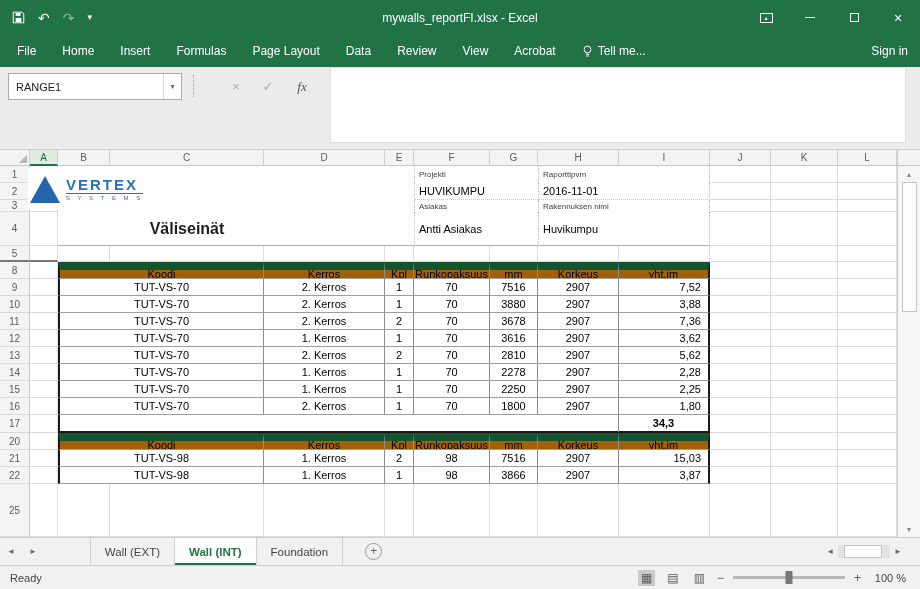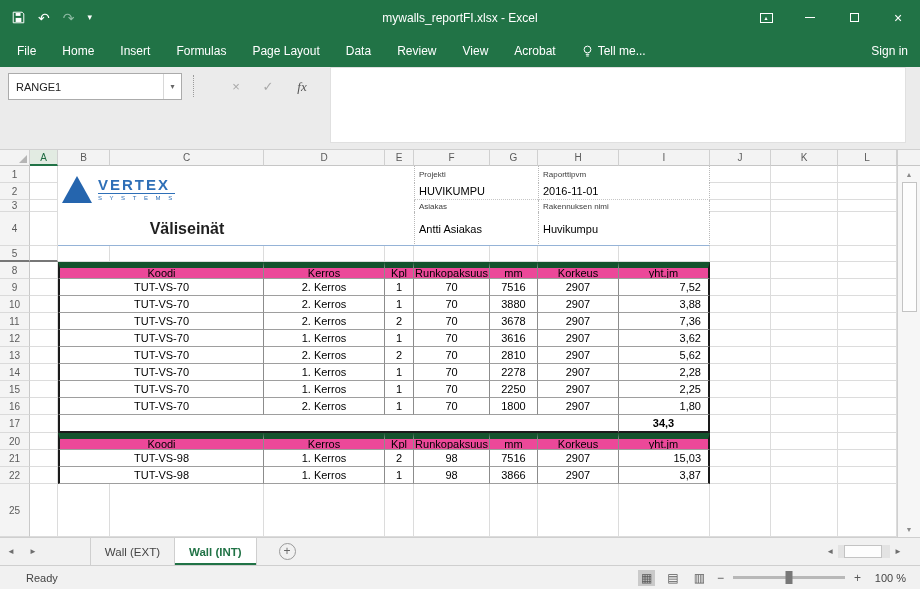--- a/index.html
+++ b/index.html
@@ -61,29 +61,29 @@
 .ctr{justify-content:center}
 .lft{padding-left:4px}
 .rgt{justify-content:flex-end;padding-right:7px}
 .lbl{font-size:8px;color:#3c3c3c}
 .dotl{border-left:1px dotted #b8b8b8}
 .dotr{border-right:1px dotted #b8b8b8}
 .dotb{border-bottom:1px dotted #c6c6c6}
 .blub{border-bottom:1px solid #95b3d7}
 .btitle{font-size:16px;font-weight:bold;color:#1f1f1f;justify-content:center}
 .t{border-right:1px solid #8c8c8c;border-bottom:1px solid #9e9e9e}
-.th{background:#ec4899;border-top:6px solid #14532d}
+.th{background:#a16207;border-top:8px solid #14532d}
 .tl{border-left:2px solid #1a1a1a}
 .tr2{border-right:2px solid #1a1a1a}
 .tb{border-bottom:2px solid #1a1a1a}
 .bold{font-weight:bold}
 .brfine{border-right:1px solid #8c8c8c}
 
 
-.logo{position:absolute;left:60px;top:2px;width:140px;height:42px;background:#fff;display:flex;align-items:center;gap:6px;padding-left:2px}
+.logo{position:absolute;left:28px;top:2px;width:140px;height:42px;background:#fff;display:flex;align-items:center;gap:6px;padding-left:2px}
 .tri{width:0;height:0;border-left:15px solid transparent;border-right:15px solid transparent;border-bottom:27px solid #2565ae}
 .ltext{display:flex;flex-direction:column;line-height:1}
 .lname{font-size:15px;font-weight:bold;color:#2e6fb7;letter-spacing:2px}
 .lsub{font-size:6px;color:#2e6fb7;letter-spacing:3px;border-top:1px solid #2e6fb7;padding-top:1px;margin-top:1px}
 
 
 .vscroll{width:23px;background:#f6f6f6;border-left:1px solid #cfcfcf;display:flex;flex-direction:column;align-items:center;flex-shrink:0}
 .vsarrow{height:16px;width:100%;display:flex;align-items:center;justify-content:center;font-size:7px;color:#8a8a8a}
 .vsthumb{width:15px;height:130px;background:#fdfdfd;border:1px solid #c3c3c3}
 .vsfill{flex:1}
@@ -96,21 +96,21 @@
 .stab:first-child{border-left:1px solid #cfcfcf}
 .stab.active{background:#fff;color:#217346;font-weight:bold;box-shadow:inset 0 -2px 0 #217346}
 .newsheet{width:17px;height:17px;border-radius:50%;border:1px solid #9a9a9a;color:#666;font-size:12px;line-height:14px;text-align:center;align-self:center;margin-left:22px}
 .hscroll{margin-left:auto;display:flex;align-items:center;gap:4px;padding-right:18px}
 .hsarrow{font-size:8px;color:#6e6e6e}
 .hstrack{width:52px;height:13px;background:#e3e3e3;position:relative}
 .hsthumb{position:absolute;left:6px;top:0;width:38px;height:13px;background:#fdfdfd;border:1px solid #c3c3c3}
 
 
 .statusbar{height:24px;background:#f1f1f1;border-top:1px solid #cfcfcf;display:flex;align-items:center;font-size:11px;color:#444;flex-shrink:0}
-.sready{padding-left:26px}
+.sready{padding-left:10px}
 .sright{margin-left:auto;display:flex;align-items:center;gap:9px;padding-right:14px}
 .vicon{font-size:12px;color:#595959;padding:1px 3px}
 .vicon.active{background:#cacaca}
 .zbtn{font-size:12px;color:#595959}
 .ztrack{width:112px;height:3px;background:#b8b8b8;position:relative}
 .zthumb{position:absolute;left:50%;top:-5px;transform:translateX(-50%);width:7px;height:13px;background:#787878}
 .zlevel{min-width:36px;text-align:right}
 </style>
 </head>
 <body>
@@ -480,20 +480,21 @@
       </div>
     </div>
   </div>
 
   <div class="tabbar">
     <span class="tnav">◄</span>
     <span class="tnav">►</span>
     <div class="tabs">
       <span class="stab">Wall (EXT)</span>
       <span class="stab active">Wall (INT)</span>
+      <span class="stab">Foundation</span>
     </div>
     <span class="newsheet">+</span>
     <div class="hscroll">
       <span class="hsarrow">◄</span>
       <div class="hstrack">
           <div class="hsthumb"></div>
         </div>
       <span class="hsarrow">►</span>
     </div>
   </div>

